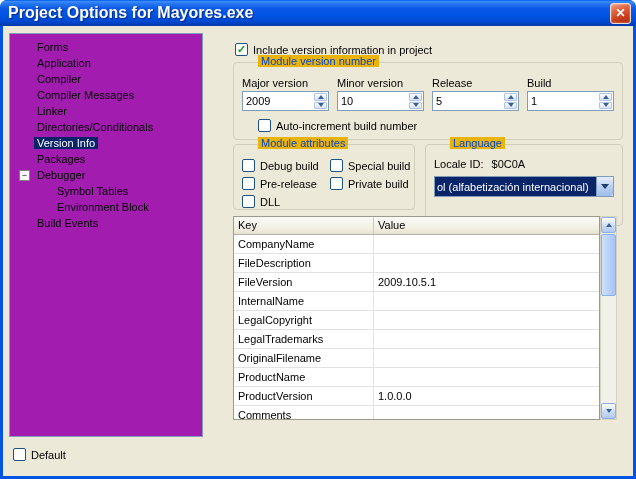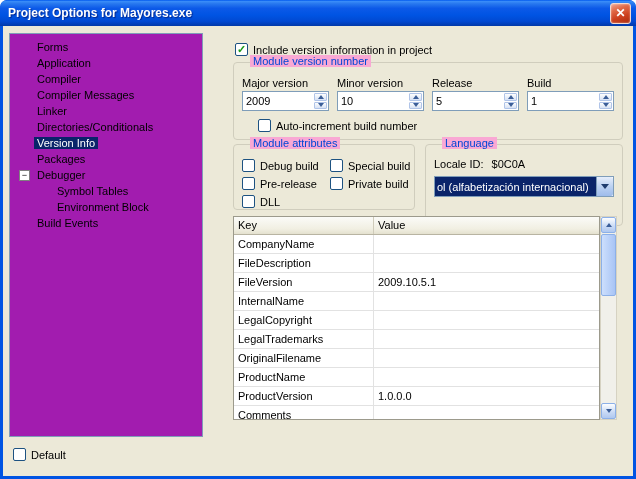--- a/index.html
+++ b/index.html
@@ -9,21 +9,21 @@
     background:#0054E3; border-radius:7px 7px 0 0; overflow:hidden;
   }
   
   .titlebar {
     position:absolute; top:0; left:0; right:0; height:26px;
     background:linear-gradient(180deg,#0058EE 0%,#3A8DF8 6%,#2B7CF0 12%,#0C59E8 32%,#0054E3 58%,#0149D2 82%,#0239A8 100%);
     border-radius:7px 7px 0 0;
     display:flex; align-items:center; padding:0 5px 0 8px;
   }
   .title-text {
-    flex:1; color:#fff; font-size:12px; font-weight:bold;
+    flex:1; color:#fff; font-size:16px; font-weight:bold;
     text-shadow:1px 1px 1px #00268E; white-space:nowrap; overflow:hidden;
   }
   .close-btn {
     width:21px; height:21px; border-radius:3px; border:1px solid #F3D8CE;
     background:linear-gradient(160deg,#F2A58F 0%,#E16A48 30%,#CC3F1D 65%,#A92B0E 100%);
     color:#fff; font-size:12px; font-weight:bold; line-height:19px; text-align:center;
     box-shadow:inset 0 0 2px rgba(255,255,255,.6); cursor:default;
   }
   
   .dialog-body {
@@ -47,21 +47,21 @@
   
   .checkbox { display:flex; align-items:center; gap:5px; height:15px; white-space:nowrap; }
   .cb-box {
     width:13px; height:13px; flex:0 0 13px; background:#fff;
     border:1px solid #1D5281; border-radius:2px;
     font-size:11px; font-weight:bold; line-height:11px; text-align:center; color:#1A9A1A;
   }
   
   .group { position:absolute; border:1px solid #D0CDBD; border-radius:4px; }
   .group-caption {
-    position:absolute; top:-8px; left:16px; background:#f9a8d4; padding:0 3px;
+    position:absolute; top:-8px; left:24px; background:#eab308; padding:0 3px;
     color:#0046D5; white-space:nowrap;
   }
   
   .fields-row { display:flex; gap:8px; margin:14px 8px 0; }
   .field { flex:1; }
   .field-label { margin-bottom:2px; white-space:nowrap; }
   .spin { display:flex; height:20px; background:#fff; border:1px solid #7F9DB9; }
   .spin-value { flex:1; padding:3px 3px; overflow:hidden; }
   .spin-btns { width:15px; display:flex; flex-direction:column; padding:1px; gap:1px; }
   .spin-btn {

